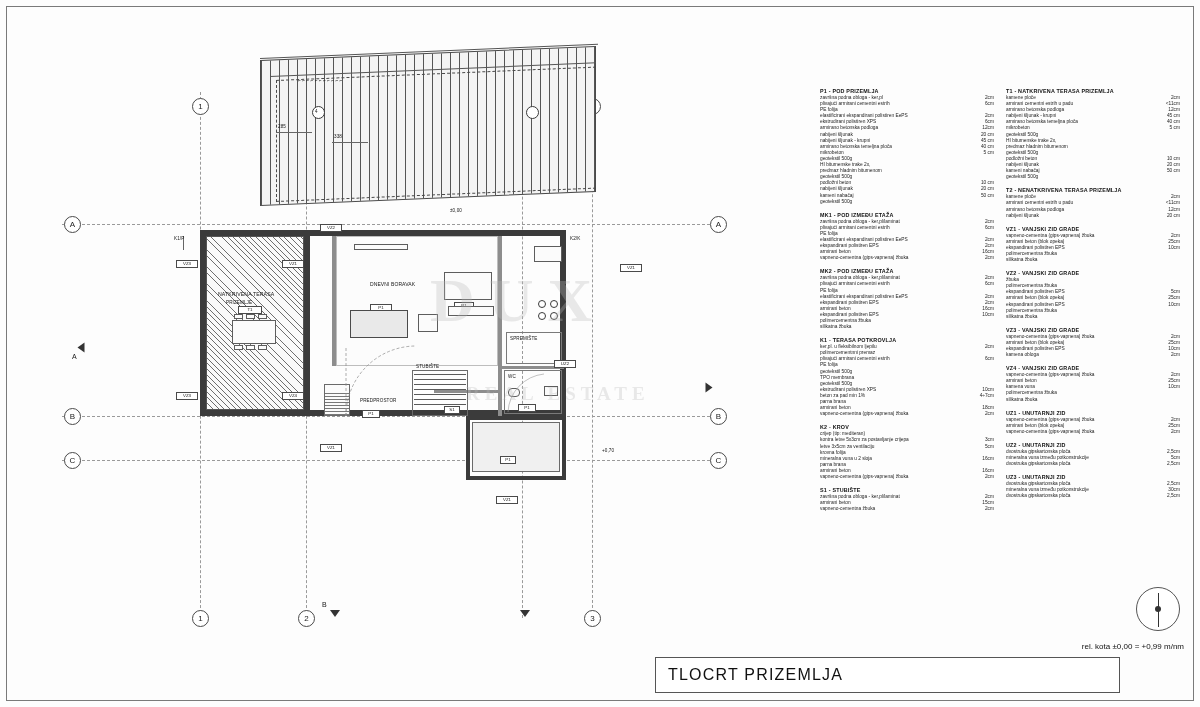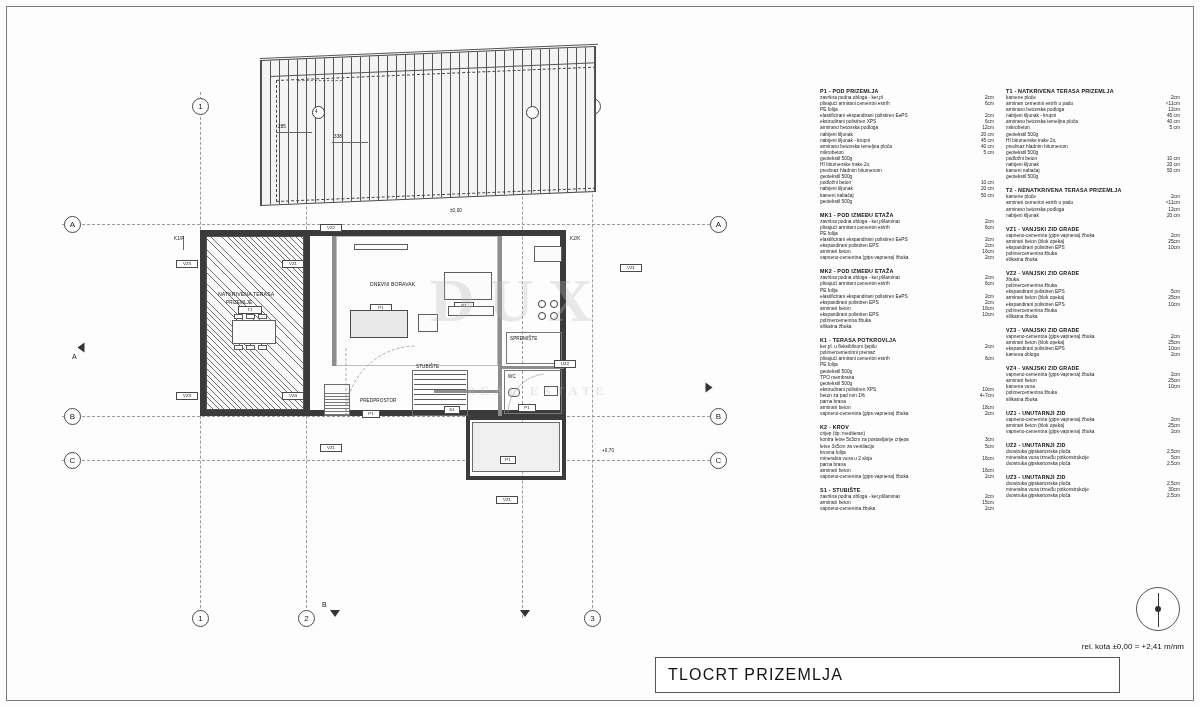--- a/index.html
+++ b/index.html
@@ -141,21 +141,21 @@
     opacity: 0.30;
     text-decoration: underline;
   }
   #watermark .wm-text {
     position: absolute;
     font-family: "Liberation Serif", serif;
     color: #b9b9b9;
     font-weight: bold;
   }
   #wm-main { font-size: 62px; left: 0px; top: 10px; letter-spacing: 14px; }
-  #wm-sub  { font-size: 13px; left: 36px; top: 128px; letter-spacing: 5px; color: #c2c2c2;}
+  #wm-sub  { font-size: 19px; left: 36px; top: 128px; letter-spacing: 5px; color: #c2c2c2;}
   
   #legend {
     position: absolute;
     left: 820px; top: 88px;
     width: 360px; height: 560px;
     display: flex;
     gap: 12px;
     font-size: 4.8px;
   }
   .legend-col { width: 174px; }
@@ -866,18 +866,18 @@
             <span class="val">2,5cm</span>
           </div>
         </div>
       </div>
   </div>
 
   <div id="northmark">
     <div class="n-needle"></div>
     <div class="n-dot"></div>
   </div>
-  <div id="kota">rel. kota ±0,00 = +2,41 m/nm</div>
+  <div id="kota">rel. kota ±0,00 = +0,99 m/nm</div>
 
   <div id="titleblock">
     <div class="tb-title">TLOCRT PRIZEMLJA</div>
   </div>
 </div>
 
 </body></html>

